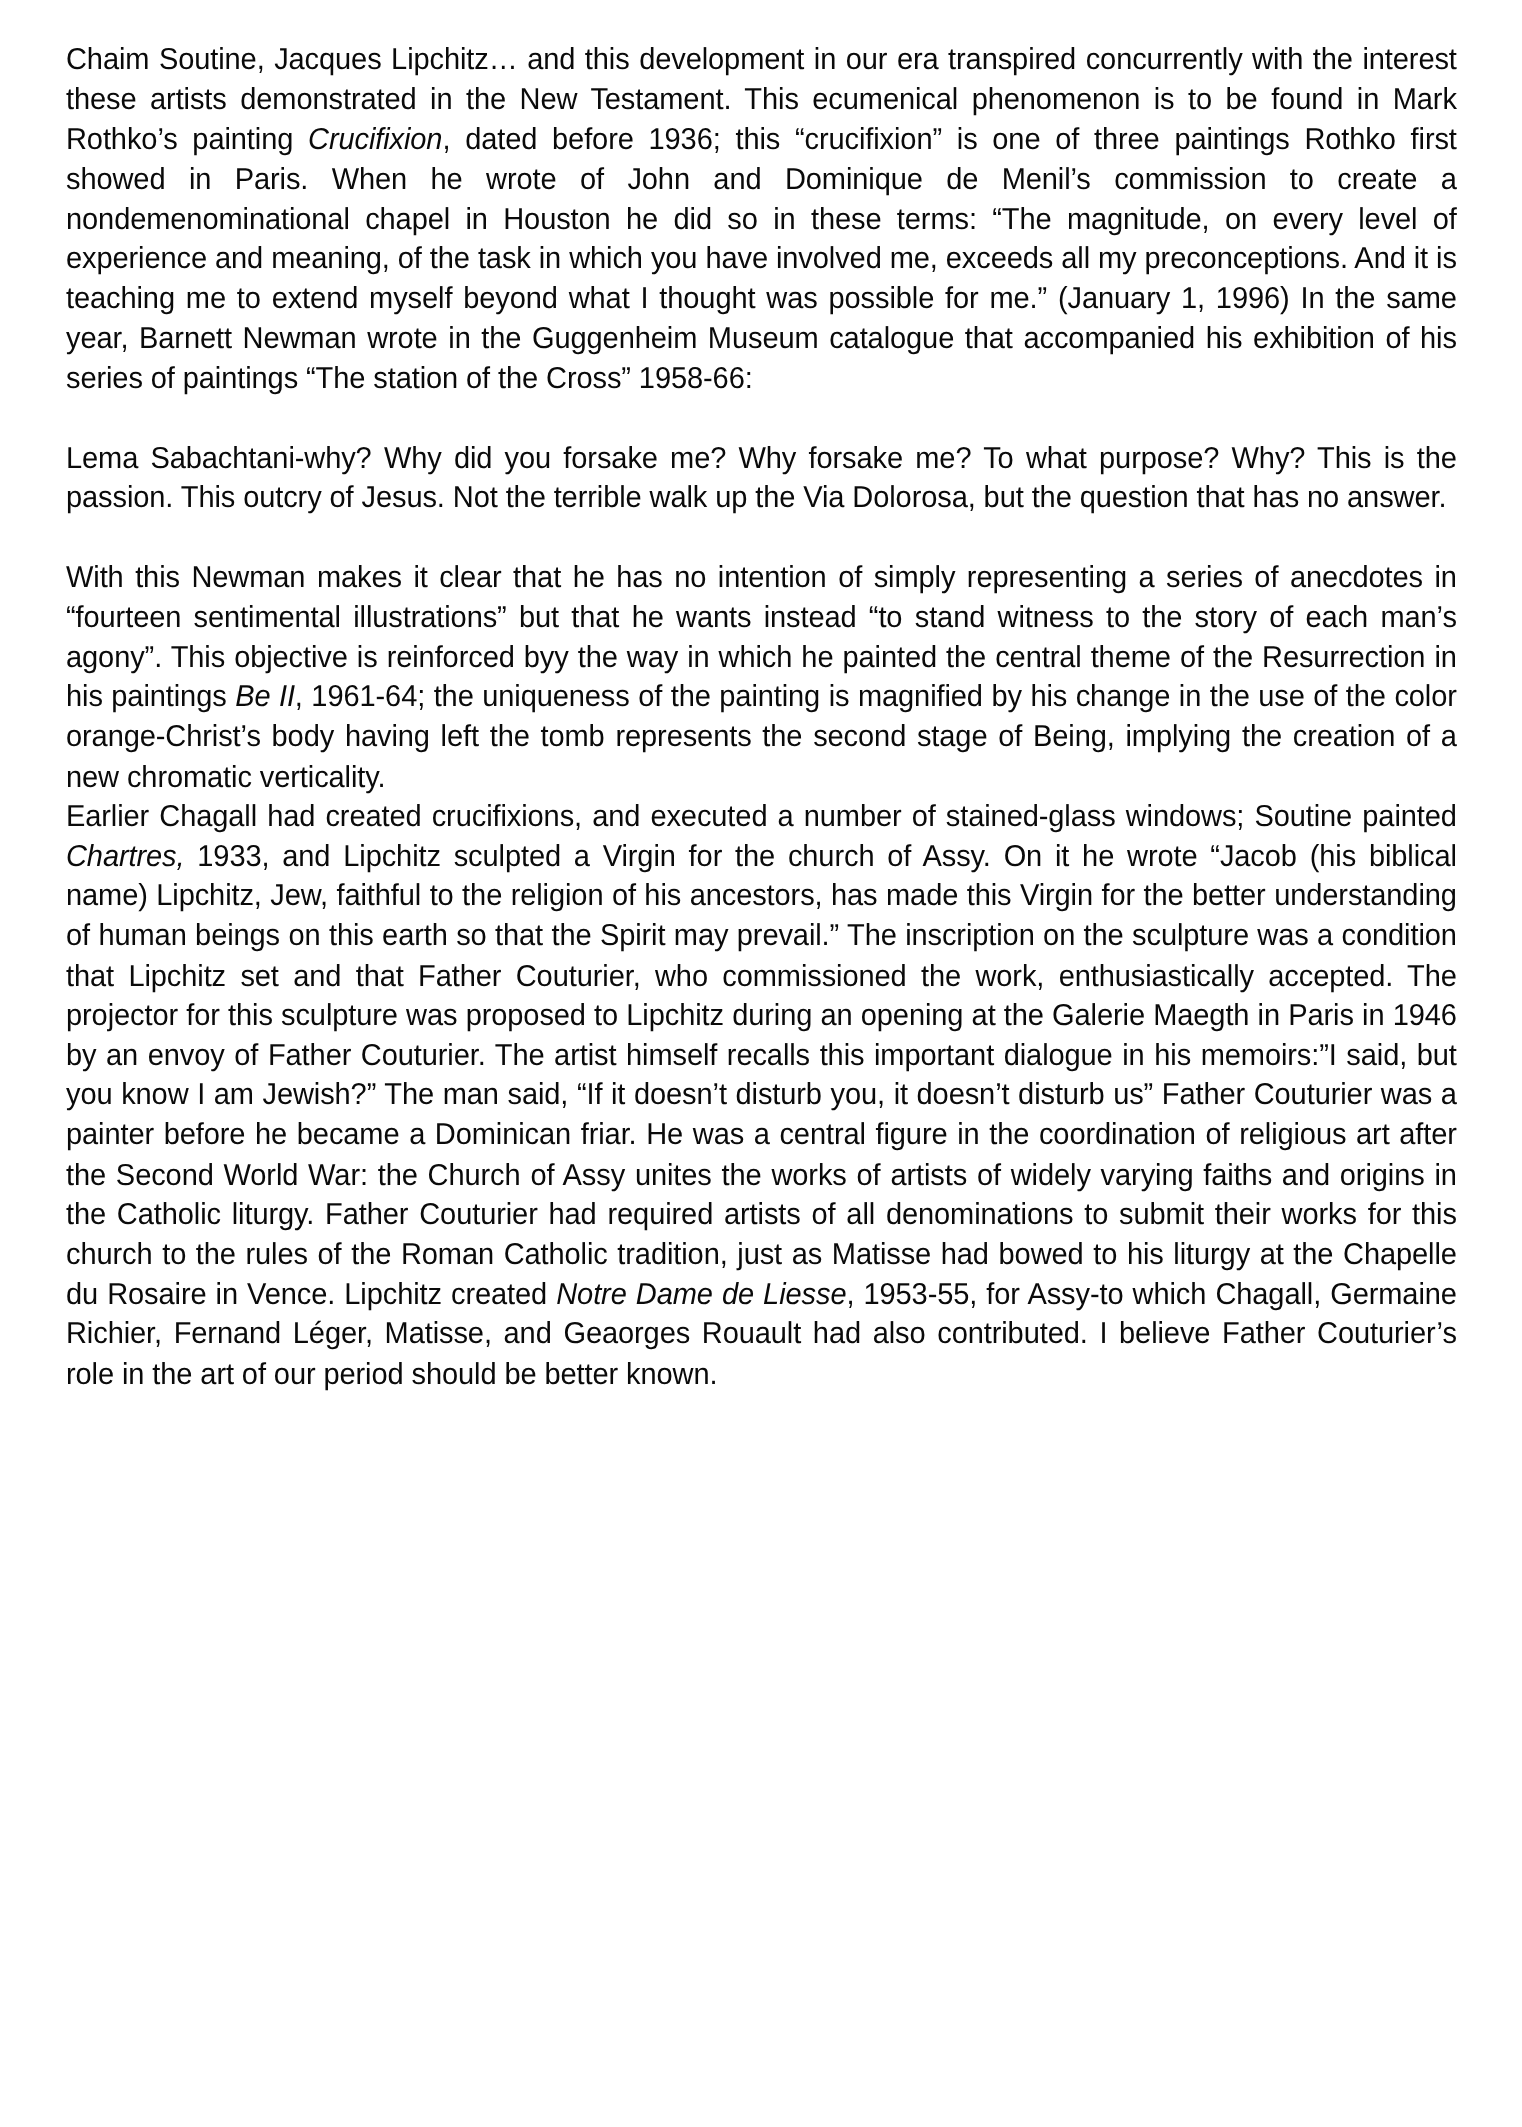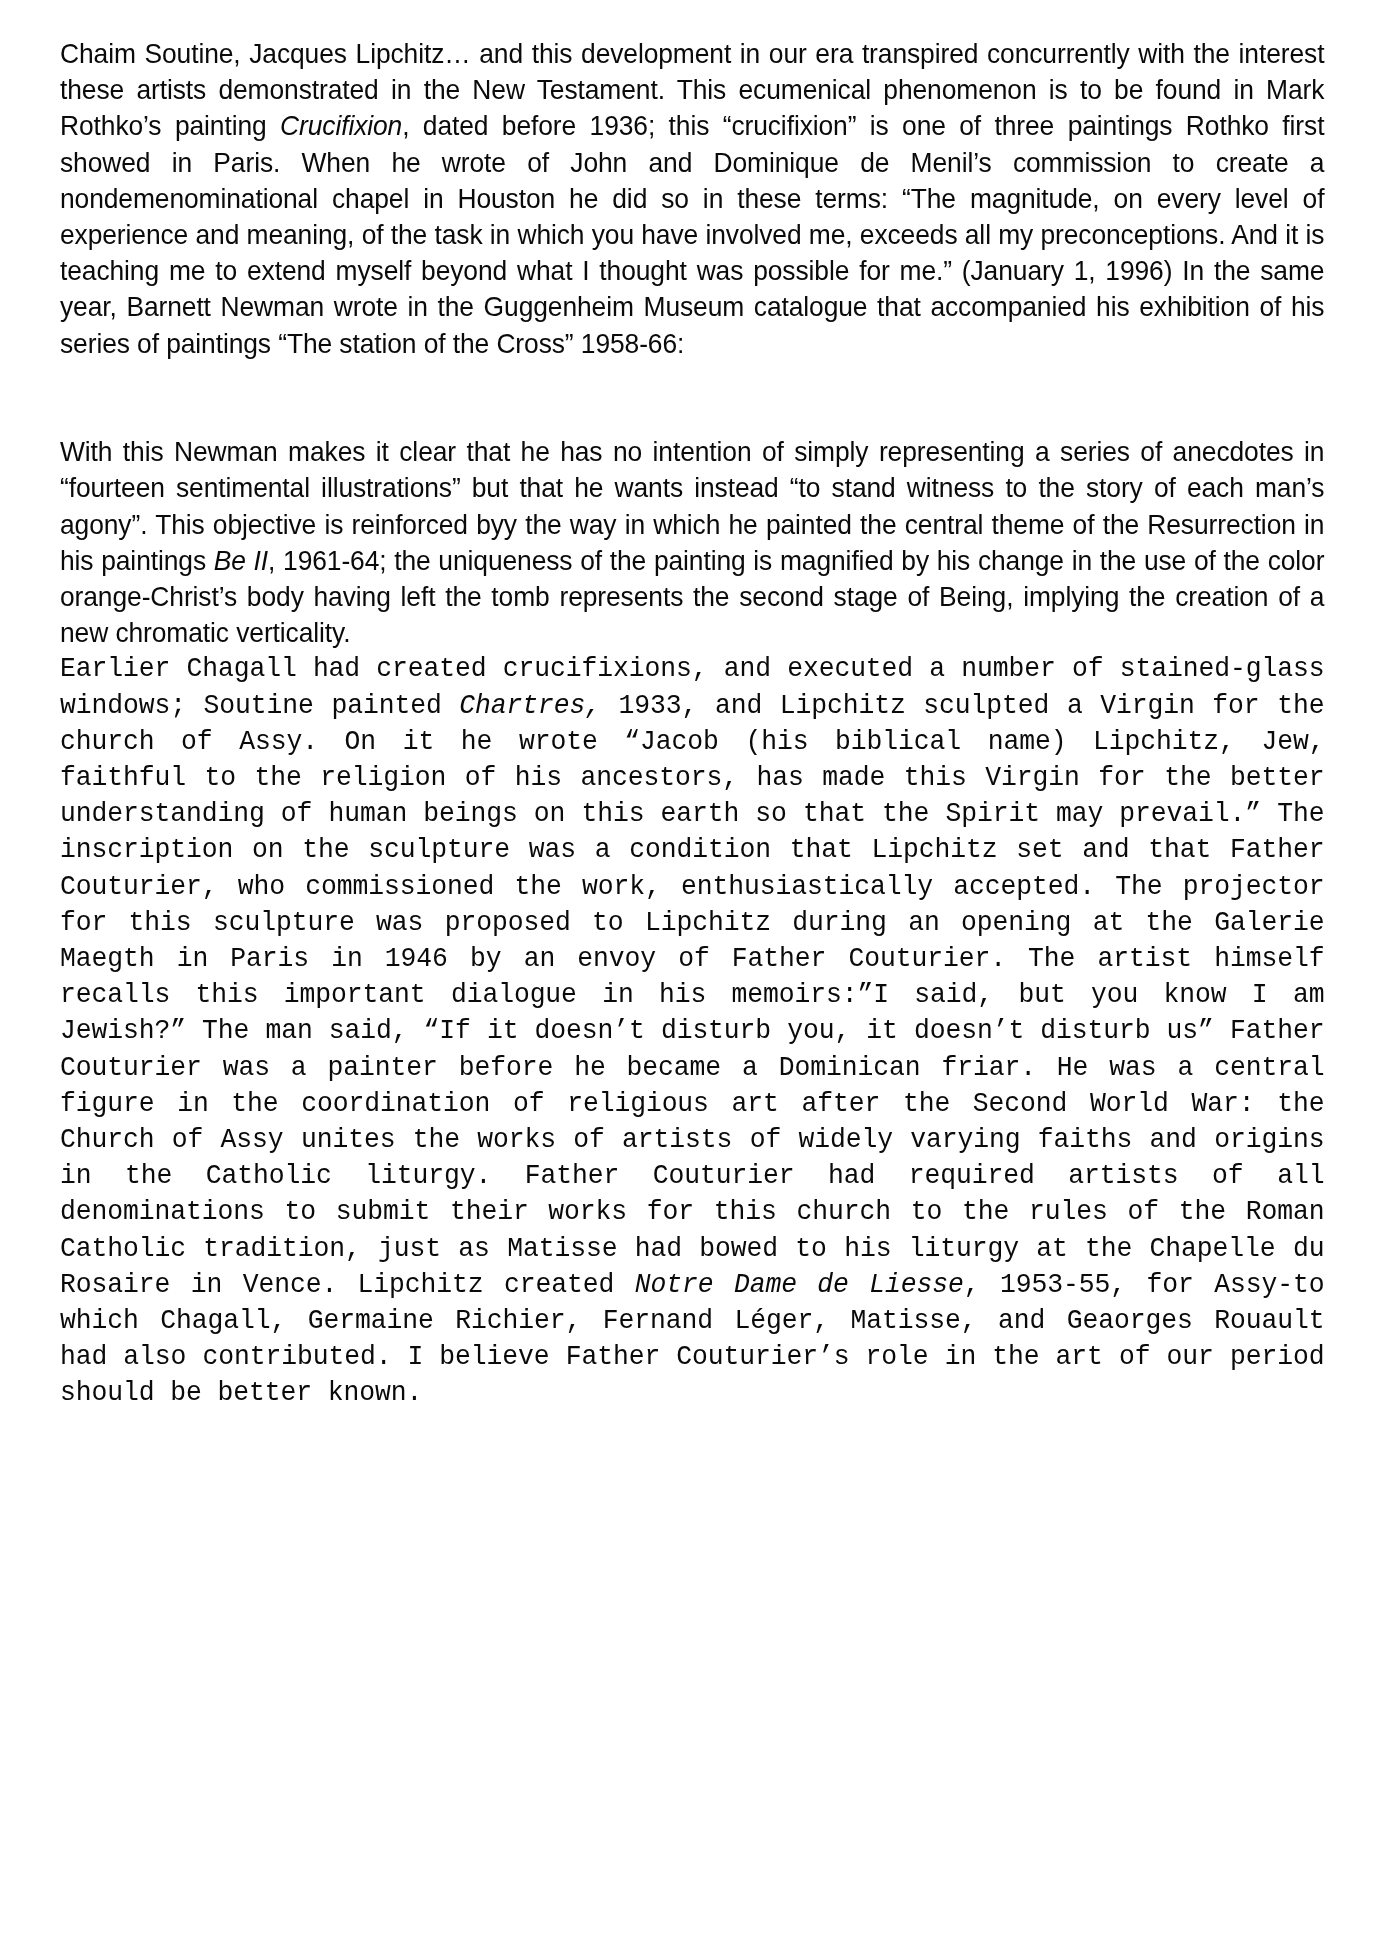--- a/index.html
+++ b/index.html
@@ -57,35 +57,38 @@
 
   
   .condense {
     display: block;
     width: 104.2%;
     transform: scaleX(0.96);
     transform-origin: left top;
   }
 
   
-  .no-gap { margin-top: 0; font-family: Liberation Mono, monospace; }
+  .no-gap { margin-top: 0; }
 </style>
 </head>
 <body>
 
 <div id="page">
 
   <div class="body-text">
 
     <div class="para-wrap">
       <p class="condense"><span>Chaim Soutine, Jacques Lipchitz… and this development in our era transpired concurrently with the interest these artists demonstrated in the New Testament. This ecumenical phenomenon is to be found in Mark Rothko’s painting </span><span style="font-style: italic;">Crucifixion</span><span>, dated before 1936; this “crucifixion” is one of three paintings Rothko first showed in Paris. When he wrote of John and Dominique de Menil’s commission to create a nondemenominational chapel in Houston he did so in these terms: “The magnitude, on every level of experience and meaning, of the task in which you have involved me, exceeds all my preconceptions. And it is teaching me to extend myself beyond what I thought was possible for me.” (January 1, 1996) In the same year, Barnett Newman wrote in the Guggenheim Museum catalogue that accompanied his exhibition of his series of paintings “The station of the Cross” 1958-66:</span></p>
     </div>
 
     <div class="gap-blank"></div>
 
+    <div class="para-wrap">
+      <p class="condense"><span>Lema Sabachtani-why? Why did you forsake me? Why forsake me? To what purpose? Why? This is the passion. This outcry of Jesus. Not the terrible walk up the Via Dolorosa, but the question that has no answer.</span></p>
+    </div>
 
     <div class="gap-blank"></div>
 
     <div class="para-wrap">
       <p class="condense"><span>With this Newman makes it clear that he has no intention of simply representing a series of anecdotes in “fourteen sentimental illustrations” but that he wants instead “to stand witness to the story of each man’s agony”. This objective is reinforced byy the way in which he painted the central theme of the Resurrection in his paintings </span><span style="font-style: italic;">Be II</span><span>, 1961-64; the uniqueness of the painting is magnified by his change in the use of the color orange-Christ’s body having left the tomb represents the second stage of Being, implying the creation of a new chromatic verticality.</span></p>
     </div>
 
     <div class="para-wrap no-gap">
       <p class="condense"><span>Earlier Chagall had created crucifixions, and executed a number of stained-glass windows; Soutine painted </span><span style="font-style: italic;">Chartres,</span><span> 1933, and Lipchitz sculpted a Virgin for the church of Assy. On it he wrote “Jacob (his biblical name) Lipchitz, Jew, faithful to the religion of his ancestors, has made this Virgin for the better understanding of human beings on this earth so that the Spirit may prevail.” The inscription on the sculpture was a condition that Lipchitz set and that Father Couturier, who commissioned the work, enthusiastically accepted. The projector for this sculpture was proposed to Lipchitz during an opening at the Galerie Maegth in Paris in 1946 by an envoy of Father Couturier. The artist himself recalls this important dialogue in his memoirs:”I said, but you know I am Jewish?” The man said, “If it doesn’t disturb you, it doesn’t disturb us” Father Couturier was a painter before he became a Dominican friar. He was a central figure in the coordination of religious art after the Second World War: the Church of Assy unites the works of artists of widely varying faiths and origins in the Catholic liturgy. Father Couturier had required artists of all denominations to submit their works for this church to the rules of the Roman Catholic tradition, just as Matisse had bowed to his liturgy at the Chapelle du Rosaire in Vence. Lipchitz created </span><span style="font-style: italic;">Notre Dame de Liesse</span><span>, 1953-55, for Assy-to which Chagall, Germaine Richier, Fernand Léger, Matisse, and Geaorges Rouault had also contributed. I believe Father Couturier’s role in the art of our period should be better known.</span></p>
     </div>

